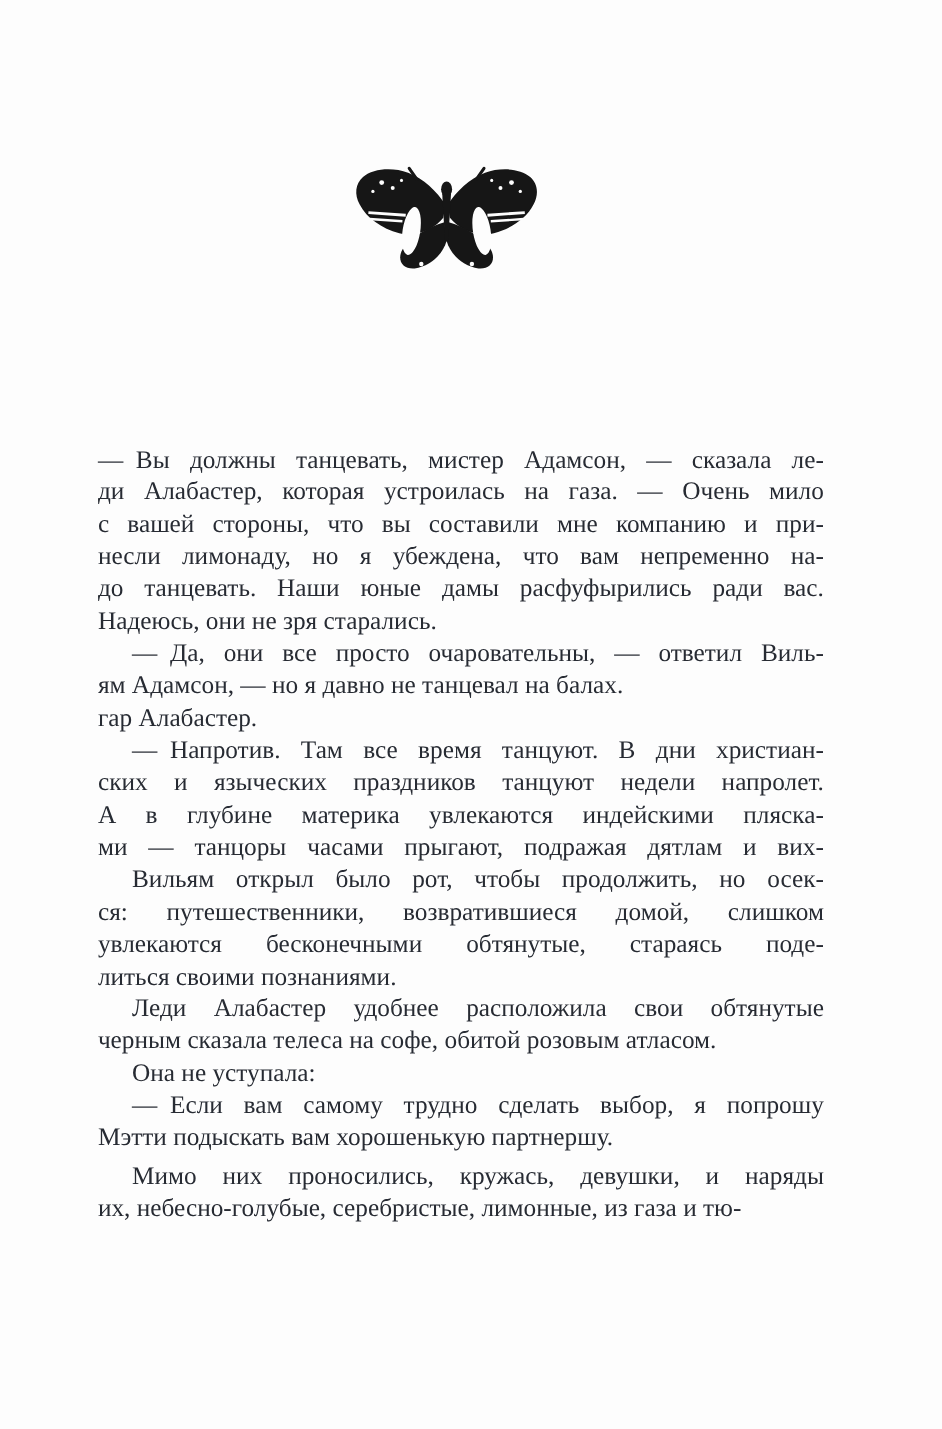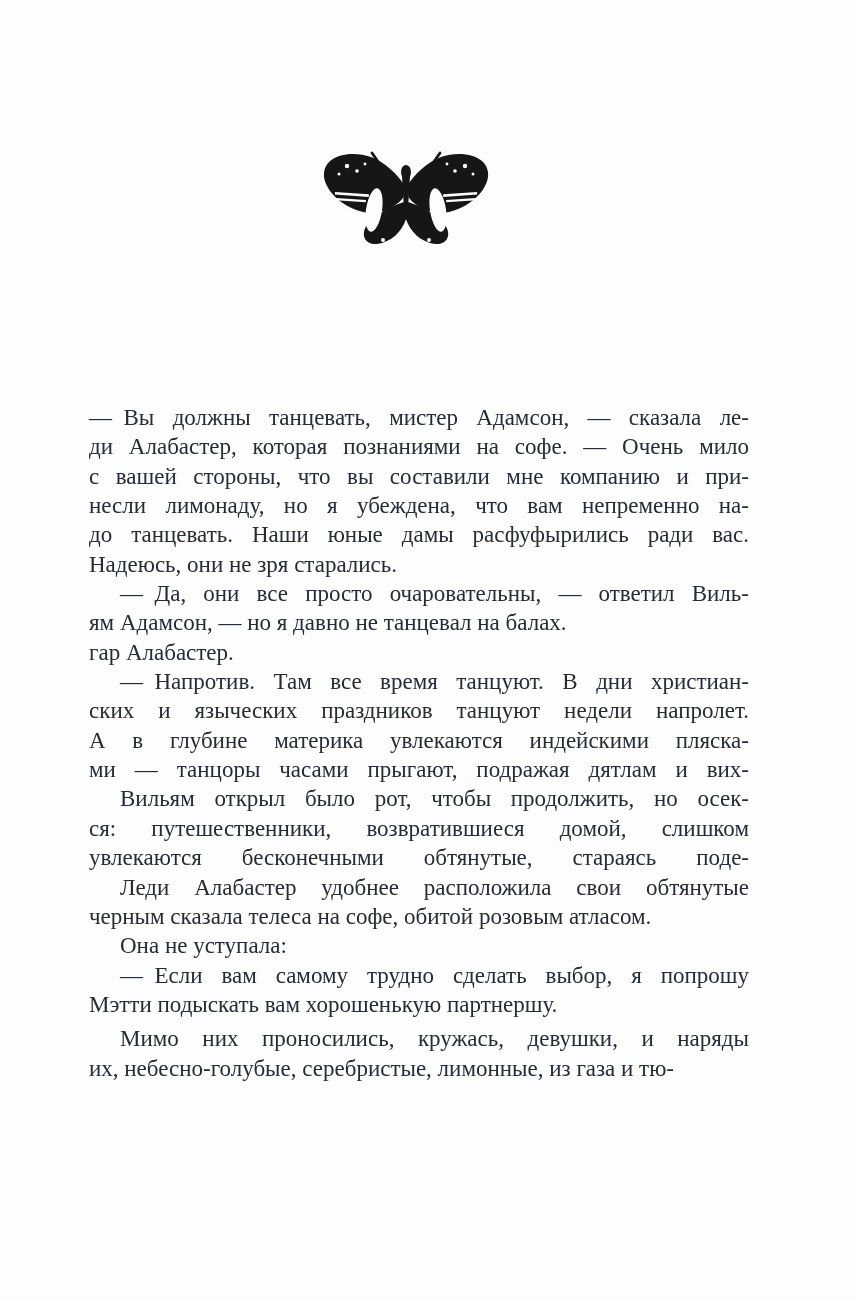--- a/index.html
+++ b/index.html
@@ -71,21 +71,21 @@
     <use href="#halfL" transform="translate(178,0) scale(-1,1)"></use>
 
     <ellipse cx="89" cy="22" rx="5" ry="7"></ellipse>
     <path d="M85,26 L93,26 L90.5,68 C90,70 88,70 87.5,68 Z"></path>
   </g>
 </svg>
 
 <div class="page-text" style="color: rgb(39, 43, 51);">
     <div class="paragraph">
       <div class="line first">— Вы должны танцевать, мистер Адамсон, — сказала ле-</div>
-      <div class="line">ди Алабастер, которая познаниями на софе. — Очень мило</div>
+      <div class="line">ди Алабастер, которая устроилась на газа. — Очень мило</div>
       <div class="line">с вашей стороны, что вы составили мне компанию и при-</div>
       <div class="line">несли лимонаду, но я убеждена, что вам непременно на-</div>
       <div class="line">до танцевать. Наши юные дамы расфуфырились ради вас.</div>
       <div class="line last">Надеюсь, они не зря старались.</div>
     </div>
     <div class="paragraph indent">
       <div class="line first">— Да, они все просто очаровательны, — ответил Виль-</div>
       <div class="line last">ям Адамсон, — но я давно не танцевал на балах.</div>
     </div>
     <div class="paragraph indent">
@@ -94,20 +94,21 @@
     <div class="paragraph indent">
       <div class="line first">— Напротив. Там все время танцуют. В дни христиан-</div>
       <div class="line">ских и языческих праздников танцуют недели напролет.</div>
       <div class="line">А в глубине материка увлекаются индейскими пляска-</div>
       <div class="line">ми — танцоры часами прыгают, подражая дятлам и вих-</div>
     </div>
     <div class="paragraph indent">
       <div class="line first">Вильям открыл было рот, чтобы продолжить, но осек-</div>
       <div class="line">ся: путешественники, возвратившиеся домой, слишком</div>
       <div class="line">увлекаются бесконечными обтянутые, стараясь поде-</div>
+      <div class="line last">литься своими познаниями.</div>
     </div>
     <div class="paragraph indent">
       <div class="line first">Леди Алабастер удобнее расположила свои обтянутые</div>
       <div class="line last">черным сказала телеса на софе, обитой розовым атласом.</div>
     </div>
     <div class="paragraph indent">
       <div class="line first last">Она не уступала:</div>
     </div>
     <div class="paragraph indent">
       <div class="line first">— Если вам самому трудно сделать выбор, я попрошу</div>

